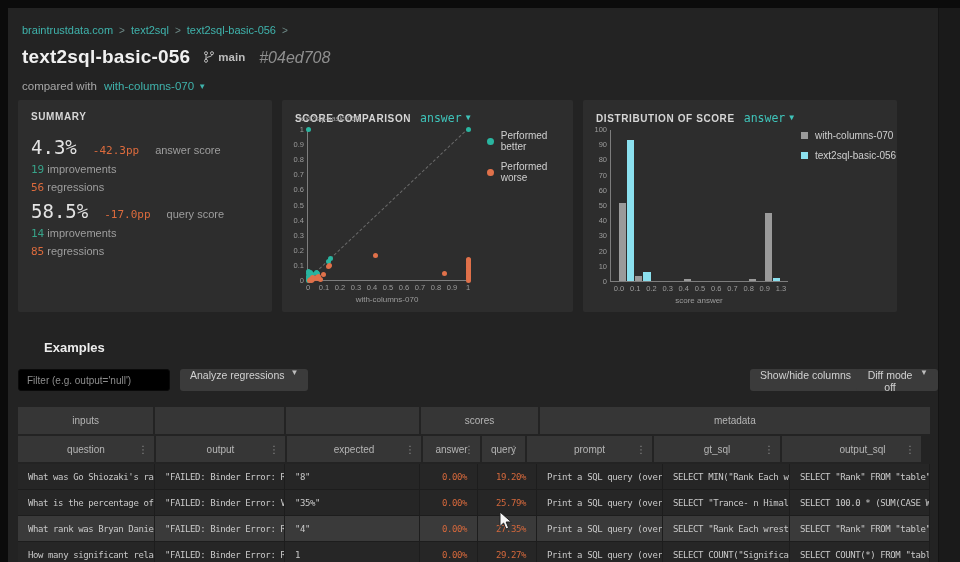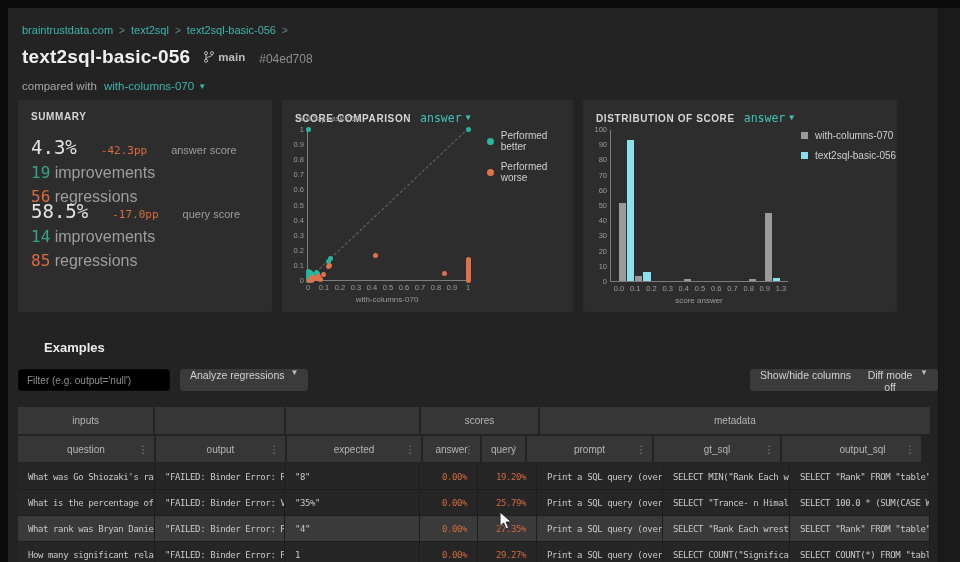--- a/index.html
+++ b/index.html
@@ -11,41 +11,41 @@
   .gutter   { position:absolute; right:0; top:8px; width:22px; height:554px; background:#1a1a1a; border-left:1px solid #141414;}
   .page     { position:absolute; left:8px; top:8px; width:930px; height:554px; background:#232323; overflow:hidden; }
 
   
   .breadcrumb { position:absolute; left:14px; top:16px; font-size:11px; color:#3fb3ac; }
   .breadcrumb a { color:#3fb3ac; text-decoration:none; cursor:pointer; }
   .breadcrumb .sep { color:#6e8a87; margin:0 6px; font-size:10px; }
   .title-row { position:absolute; left:14px; top:38px; display:flex; align-items:baseline; gap:14px; }
   .title-row h1 { font-size:19px; font-weight:bold; color:#f0f0f0; letter-spacing:0.2px; }
   .branch { display:inline-flex; align-items:center; gap:4px; color:#bdbdbd; font-size:11.5px; font-weight:bold; }
-  .commit { color:#8f8f8f; font-size:12px; }
+  .commit { color:#8f8f8f; font-size:16px;font-style:italic; }
   .compared-row { position:absolute; left:14px; top:72px; font-size:11.5px; color:#a8a8a8; }
   .teal-link { color:#3fb3ac; cursor:pointer; }
   .caret { font-size:8px; position:relative; top:-1px; margin-left:4px; }
 
   
   .panels { position:absolute; left:10px; top:92px; display:flex; gap:10px; }
   .panel  { background:#2d2d2d; height:212px; position:relative; border-radius:2px; }
   .panel h2 { font-size:10px; font-weight:bold; letter-spacing:0.6px; color:#d6d6d6; }
   .panel-head { position:absolute; left:13px; top:11px; display:flex; align-items:center; gap:9px; }
   .metric-select { background:none; border:none; color:#3fc4ba; font-family:"DejaVu Sans Mono",monospace;
                    font-size:11.5px; cursor:pointer; display:flex; align-items:center; }
   .metric-select .caret { color:#3fc4ba; }
 
   .p-summary { width:254px; padding:0; }
   .s-metric  { position:absolute; left:13px; }
-  .s-metric .top { display:flex; align-items:baseline; gap:24px; }
+  .s-metric .top { display:flex; align-items:baseline; gap:16px; }
   .s-big   { font-family:"DejaVu Sans Mono",monospace; font-size:19px; color:#e3e3e3; }
   .s-delta { font-family:"DejaVu Sans Mono",monospace; font-size:11px; color:#dd6b3d; }
   .s-label { font-size:11px; color:#9e9e9e; }
-  .s-line  { font-size:16px; color:#9e9e9e; margin-top:5px; }
+  .s-line  { font-size:11px; color:#9e9e9e; margin-top:5px; }
   .s-line .num { font-family:"DejaVu Sans Mono",monospace; }
   .imp .num { color:#37a389; }
   .reg .num { color:#dd6b3d; }
 
   .p-scatter { width:291px; }
   .p-dist    { width:314px; }
   .plot { position:absolute; border-left:1px solid #7d7d7d; border-bottom:1px solid #7d7d7d; }
   #scatter-plot { left:25px; top:30px; width:160px; height:151px; }
   #hist-plot    { left:27px; top:30px; width:178px; height:152px; }
   .ylab-top { position:absolute; left:17px; top:14px; font-size:7.5px; color:#9c9c9c; }

